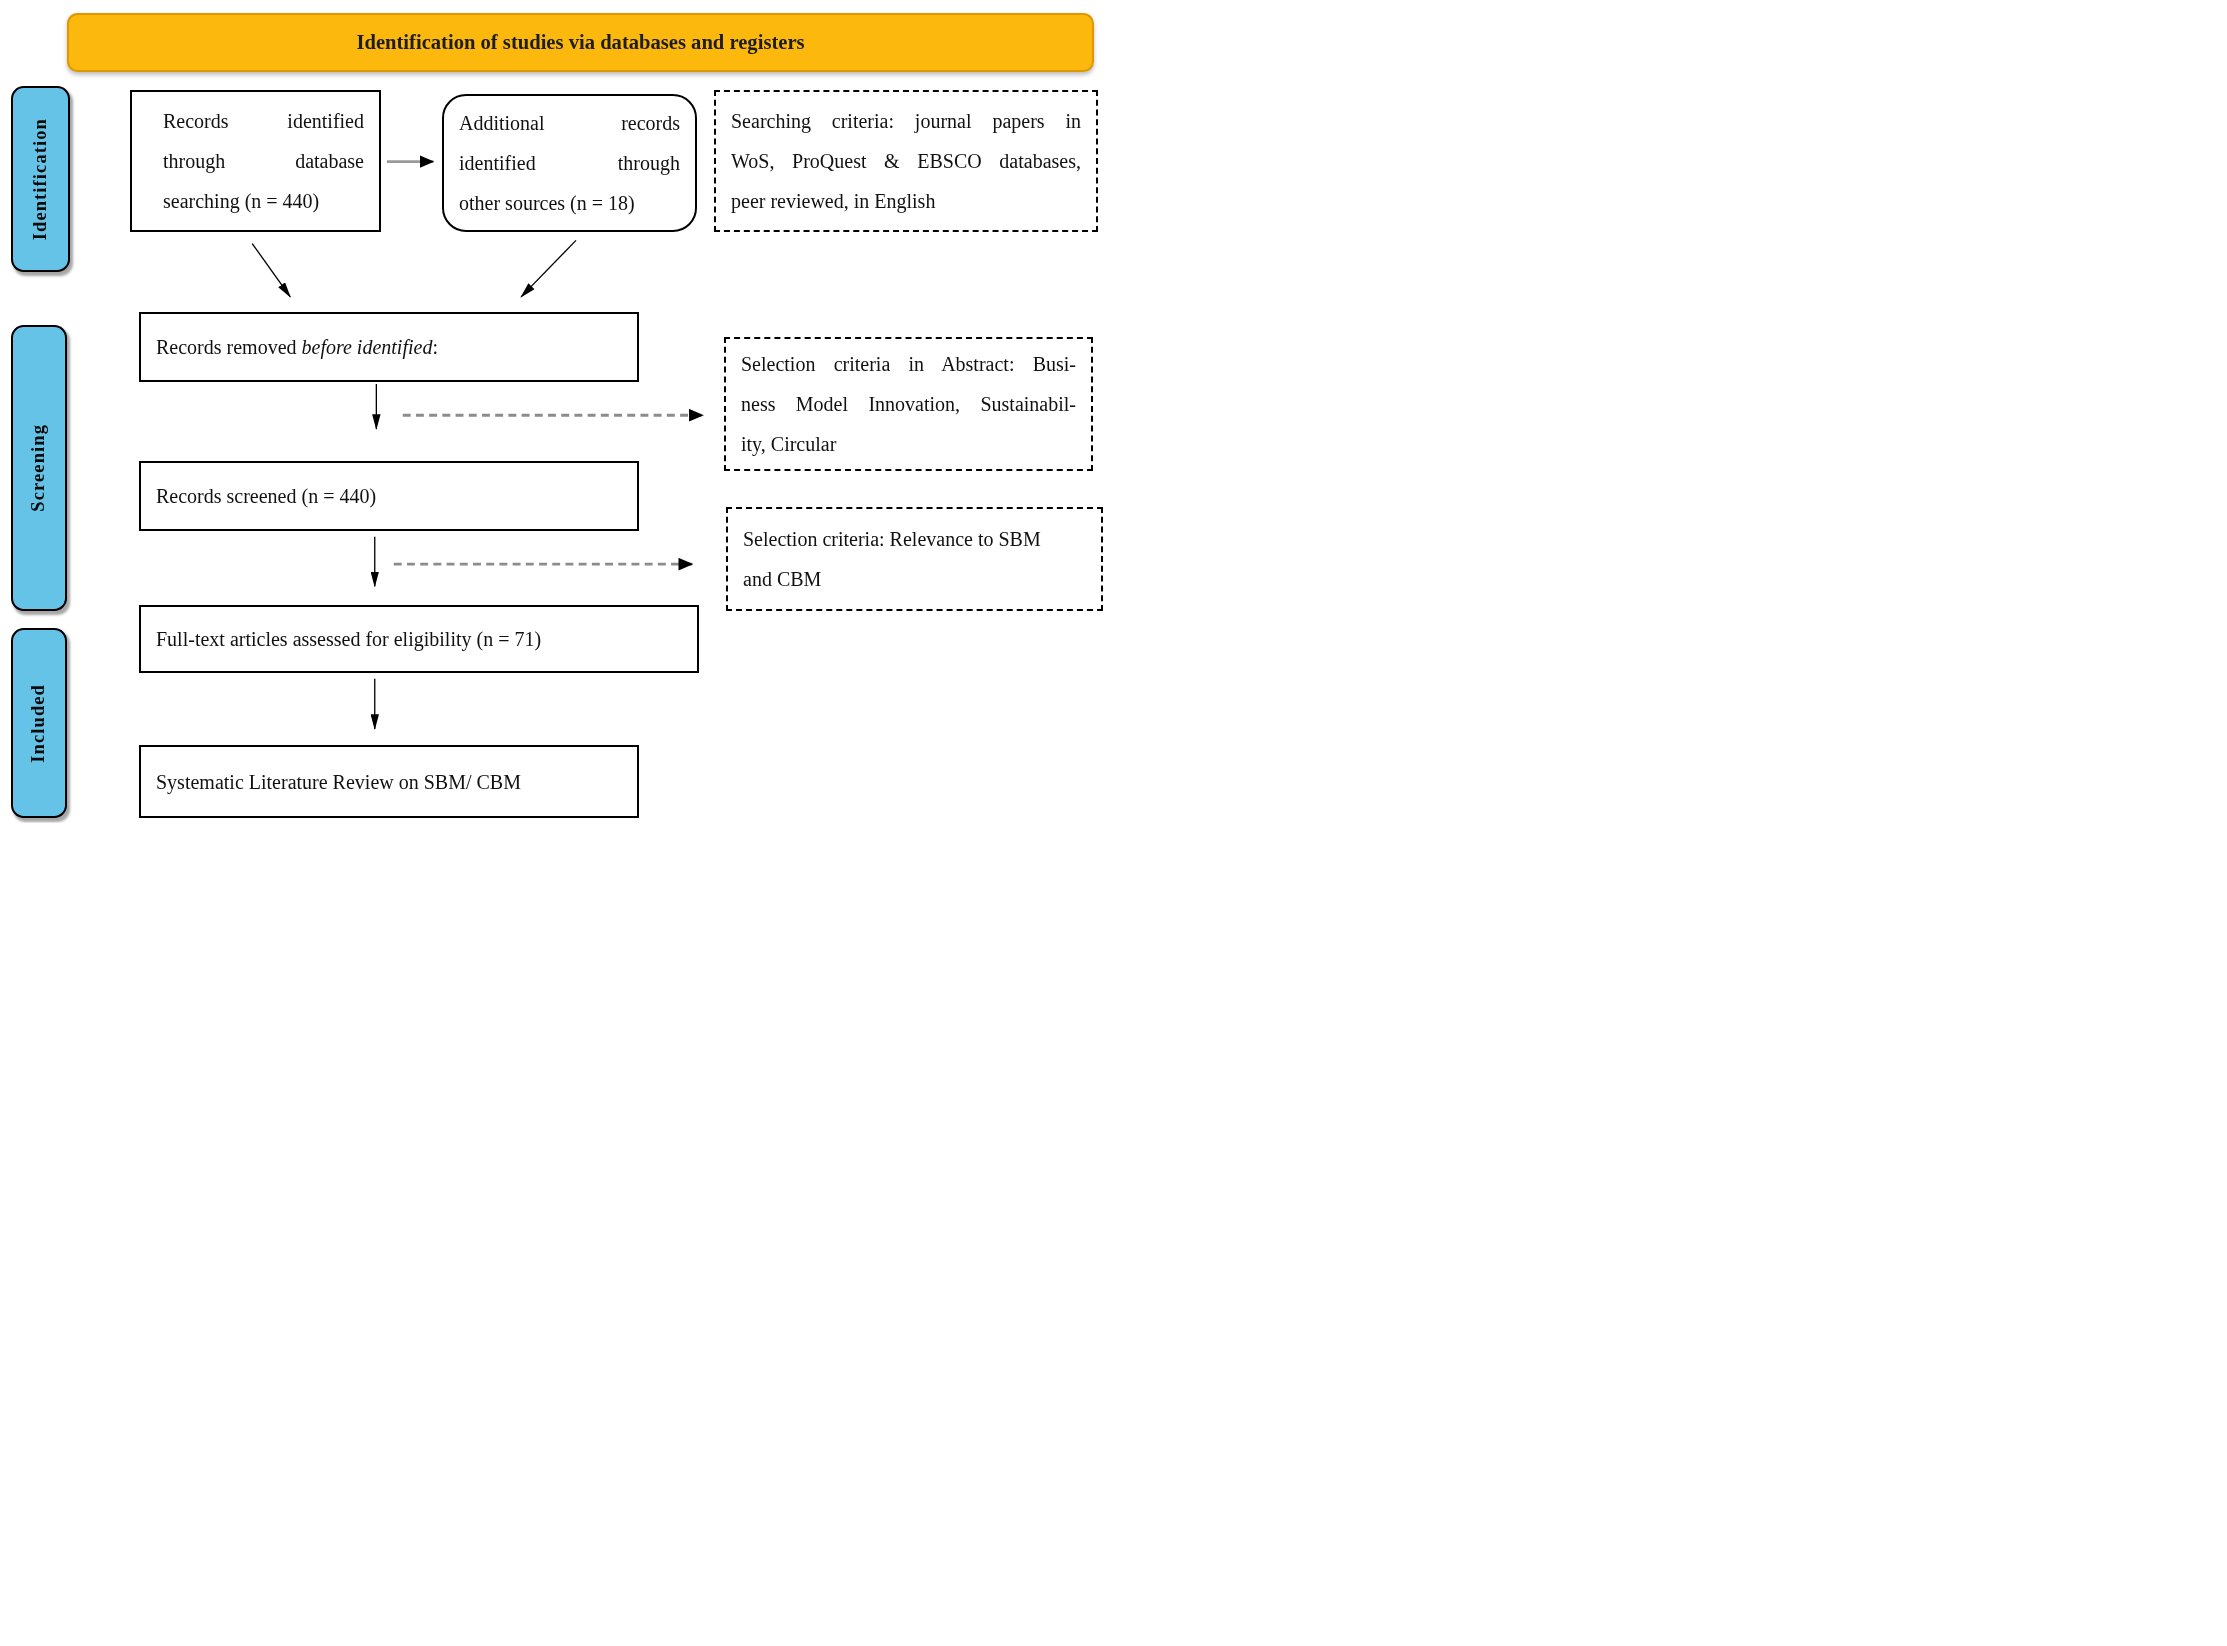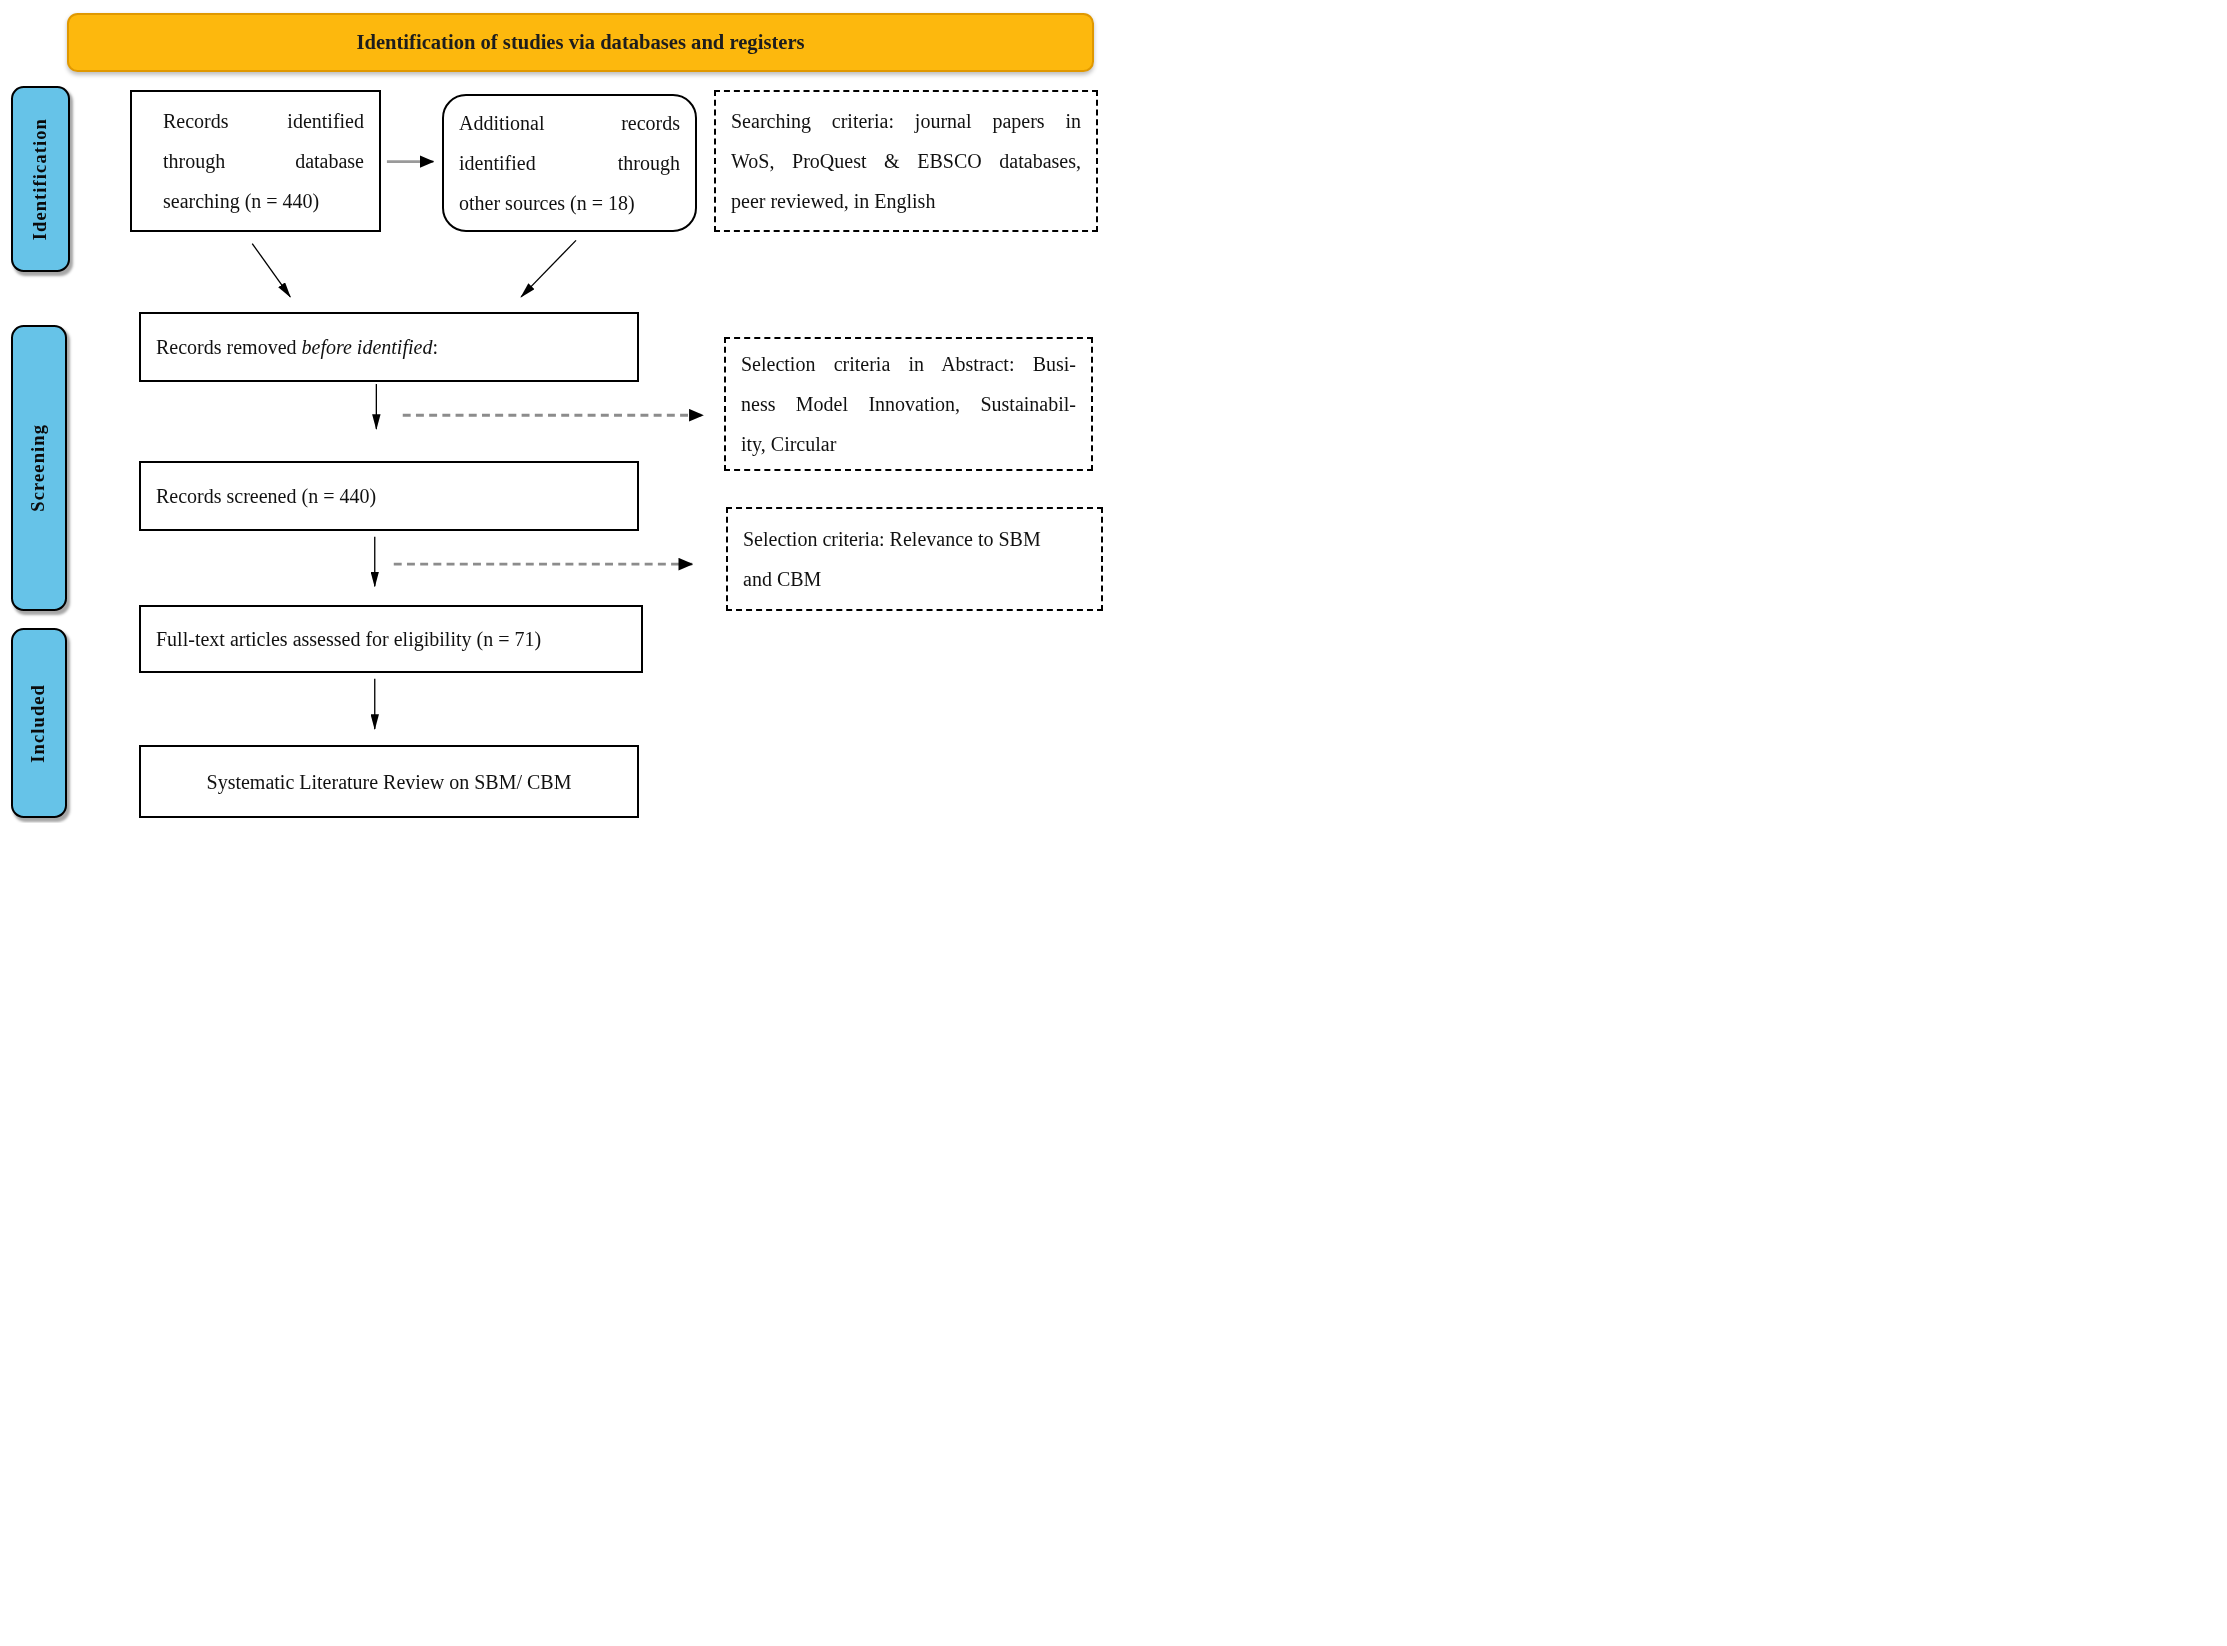--- a/index.html
+++ b/index.html
@@ -38,21 +38,21 @@
   .fbox{
     position:absolute;background:#ffffff;border:2.6px solid var(--box-border);
     z-index:1;box-sizing:border-box;display:flex;flex-direction:column;justify-content:center;
     font-size:20px;
   }
   .fbox.dashed{border:2.1px dashed var(--box-border);}
   .fbox .line{line-height:40px;white-space:nowrap;}
   .fbox .jline{text-align:justify;text-align-last:justify;white-space:normal;}
   .fbox .lline{text-align:left;}
   .pad{padding-left:15px;padding-right:15px;}
-  .center-text{text-align:center;}
+  .center-text{text-align:left;}
   .em{font-style:italic;}
 </style>
 </head>
 <body>
 
 <div class="stage">
 
   <svg class="arrow-layer" viewBox="0 0 2108 1558">
     <defs>
       <marker id="head-small" markerUnits="userSpaceOnUse" markerWidth="30" markerHeight="16" refX="28" refY="8" orient="auto">
@@ -116,21 +116,21 @@
 
   <div class="fbox pad" style="left:139px;top:461px;width:500px;height:70px;">
     <div class="line lline">Records screened (n = 440)</div>
   </div>
 
   <div class="fbox dashed pad" style="left:726px;top:507px;width:377px;height:104px;">
     <div class="line lline">Selection criteria: Relevance to SBM</div>
     <div class="line lline">and CBM</div>
   </div>
 
-  <div class="fbox pad" style="left:139px;top:605px;width:504px;height:68px;">
+  <div class="fbox pad" style="left:139px;top:605px;width:560px;height:68px;">
     <div class="line lline">Full-text articles assessed for eligibility (n = 71)</div>
   </div>
 
   <div class="fbox pad" style="left:139px;top:745px;width:500px;height:73px;">
     <div class="line center-text">Systematic Literature Review on SBM/ CBM</div>
   </div>
 
 </div>
 
 

